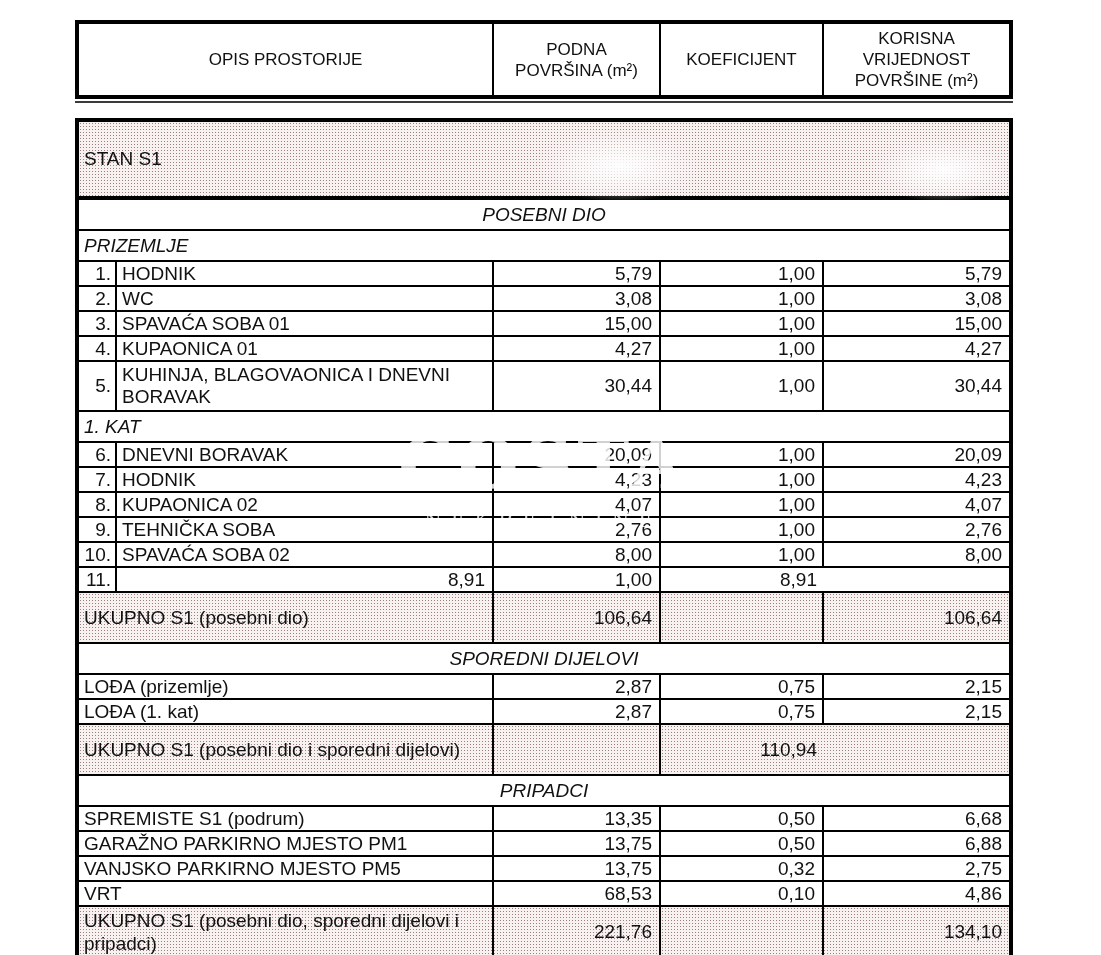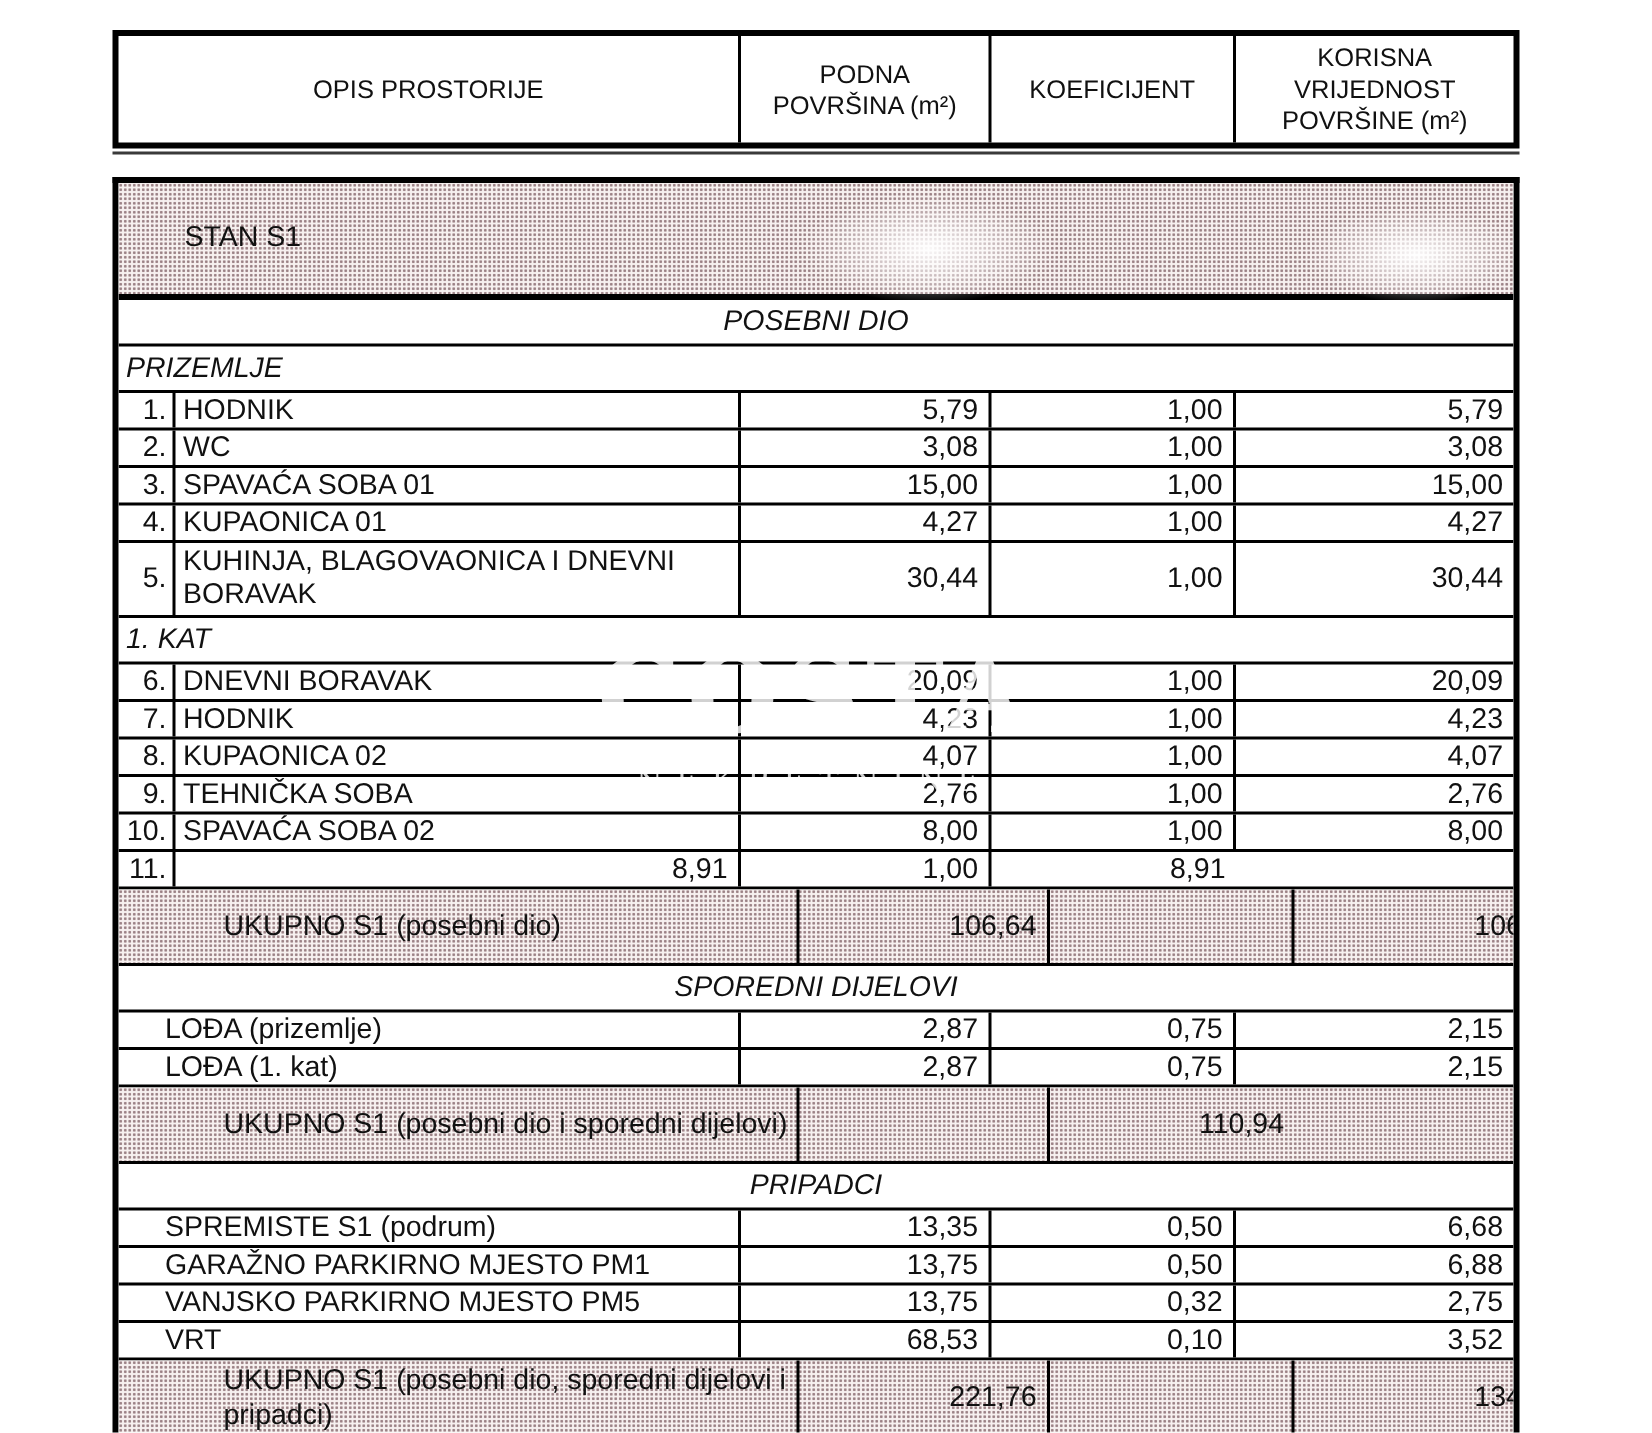--- a/index.html
+++ b/index.html
@@ -38,34 +38,33 @@
   .cell{
     box-sizing:border-box;display:flex;align-items:center;
     font-size:19px;line-height:22px;overflow:hidden;
   }
   .cell.bord{border-right:2px solid #000;}
   .cell.num{justify-content:flex-end;padding-right:4px;}
   .cell.label{padding-left:5px;}
   .cell.val{justify-content:flex-end;padding-right:7px;}
   .cell.center{justify-content:center;}
   .span-all{grid-column:1 / span 5;}
-  .span-first{grid-column:1 / span 2;margin-left:26px;}
+  .span-first{grid-column:1 / span 2;}
 
   .row.item,.row.plain{height:25px;}
   .row.item.tall{height:50px;}
   .row.section-center,.row.section-left{height:31px;font-style:italic;}
   .row.total{height:51px;}
   .row.band{height:78px;border-bottom:4px solid #000;position:relative;}
   .row.empty-bottom{height:40px;border-bottom:none;}
 
   .pink{
     background-color:var(--band-bg,#f7f1f0);
     background-image:radial-gradient(circle, var(--band-dot,#9a8084) 0.8px, rgba(0,0,0,0) 1px);
     background-size:3px 3px;
-    padding-left:39px;
   }
   .band .cell{font-size:19px;}
   .total .cell.label{line-height:23px;}
 
   .blob{
     position:absolute;border-radius:50%;
     background:radial-gradient(closest-side, rgba(255,255,255,0.95), rgba(255,255,255,0));
   }
   .blob.b1{left:455px;top:8px;width:170px;height:72px;}
   .blob.b2{left:790px;top:16px;width:150px;height:64px;}
@@ -236,21 +235,21 @@
       <div class="row plain">
         <div class="cell label bord span-first">VANJSKO PARKIRNO MJESTO PM5</div>
         <div class="cell val bord">13,75</div>
         <div class="cell val bord">0,32</div>
         <div class="cell val">2,75</div>
       </div>
       <div class="row plain">
         <div class="cell label bord span-first">VRT</div>
         <div class="cell val bord">68,53</div>
         <div class="cell val bord">0,10</div>
-        <div class="cell val">3,52</div>
+        <div class="cell val">4,86</div>
       </div>
       <div class="row total pink">
         <div class="cell label bord span-first">UKUPNO S1 (posebni dio, sporedni dijelovi i pripadci)</div>
         <div class="cell val bord">221,76</div>
         <div class="cell val bord"></div>
         <div class="cell val">134,10</div>
       </div>
       <div class="row empty-bottom">
         <div class="cell span-all"></div>
       </div>

